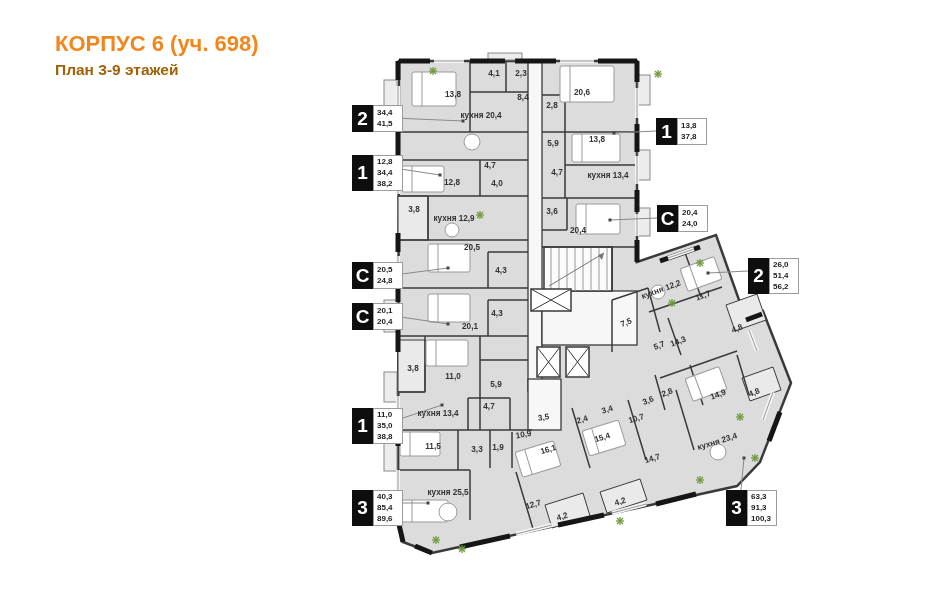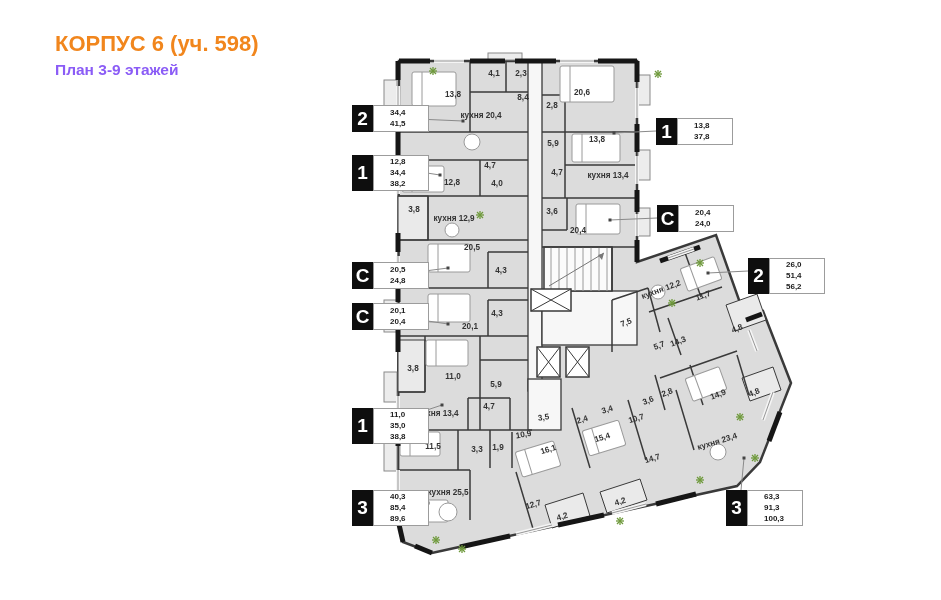--- a/index.html
+++ b/index.html
@@ -4,38 +4,38 @@
 <style>
   html,body{margin:0;padding:0;}
   body{
     width:941px;height:600px;position:relative;overflow:hidden;
     background:#ffffff;font-family:"Liberation Sans",sans-serif;
   }
   .title-block{position:absolute;left:55px;top:30px;}
   .title-line1,.title-line2{
     margin:0;color:#f1861d;font-size:22px;font-weight:bold;line-height:1.3;
   }
-  .title-line3{margin:2px 0 0;color:#8b5cf6;font-size:15.5px;font-weight:bold;}
+  .title-line3{margin:2px 0 0;color:#a16207;font-size:15.5px;font-weight:bold;}
   #plan-svg{position:absolute;left:0;top:0;}
   .legend-item{position:absolute;display:flex;align-items:stretch;}
   .type-box{
     width:21px;min-height:27px;background:#0e0e0e;color:#ffffff;
     font-size:19px;font-weight:bold;display:flex;align-items:center;justify-content:center;
   }
   .areas{
-    background:#ffffff;border:1px solid #9c9c9c;padding:1px 16px;
+    background:#ffffff;border:1px solid #9c9c9c;padding:1px 3px;
     font-size:8px;font-weight:bold;color:#1c1c1c;line-height:1.35;white-space:nowrap;
     display:flex;flex-direction:column;justify-content:center;min-width:22px;
   }
 </style>
 </head>
 <body>
 
 <div class="title-block">
-  <p class="title-line1">КОРПУС 6 (уч. 598)</p>
+  <p class="title-line1">КОРПУС 6 (уч. 698)</p>
   <p class="title-line3">План 3-9 этажей</p>
 </div>
 
 <svg id="plan-svg" width="941" height="600" viewBox="0 0 941 600">
     <path d="M399,61 L637,61 L637,262 L716,235 L745,317 L763,311 L791,383 L760,462 L737,486 L432,553 L403,542 L398,518 Z" fill="#dcdcdc" stroke="#3a3a3a" stroke-width="2.5"></path>
     <rect x="384" y="80" width="13" height="32" fill="#ececec" stroke="#8a8a8a" stroke-width="1"></rect>
     <rect x="384" y="300" width="13" height="32" fill="#ececec" stroke="#8a8a8a" stroke-width="1"></rect>
     <rect x="384" y="372" width="13" height="30" fill="#ececec" stroke="#8a8a8a" stroke-width="1"></rect>
     <rect x="384" y="443" width="13" height="28" fill="#ececec" stroke="#8a8a8a" stroke-width="1"></rect>
     <rect x="638" y="75" width="12" height="30" fill="#ececec" stroke="#8a8a8a" stroke-width="1"></rect>

